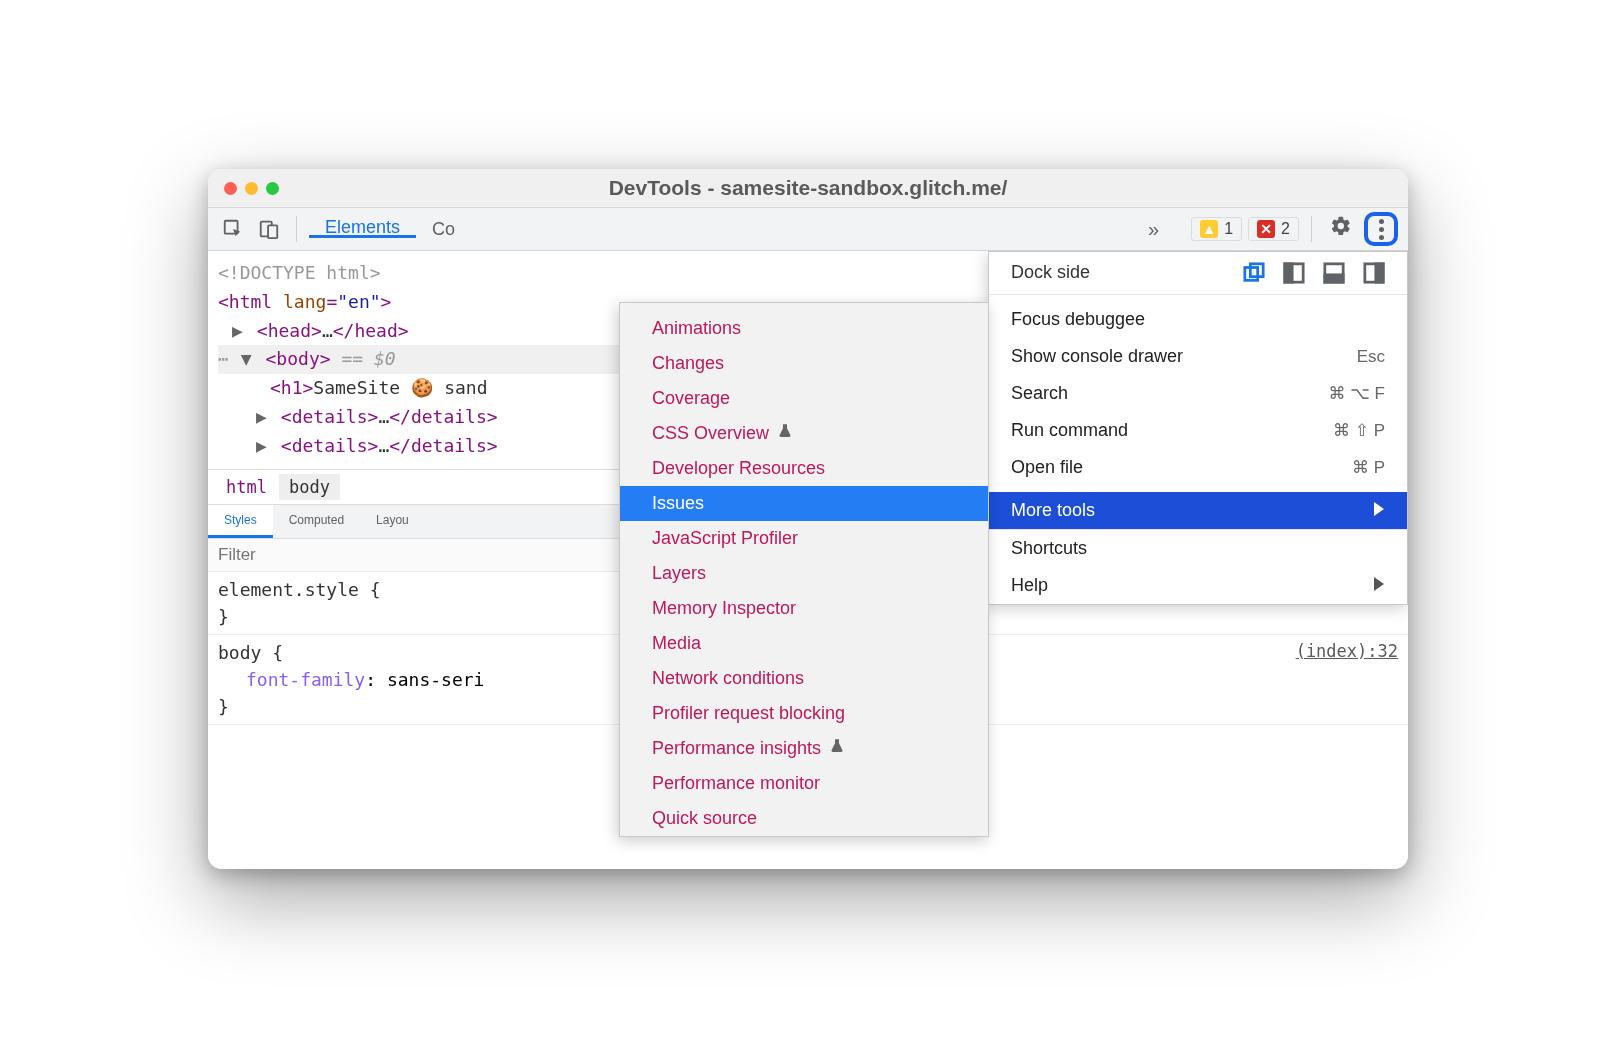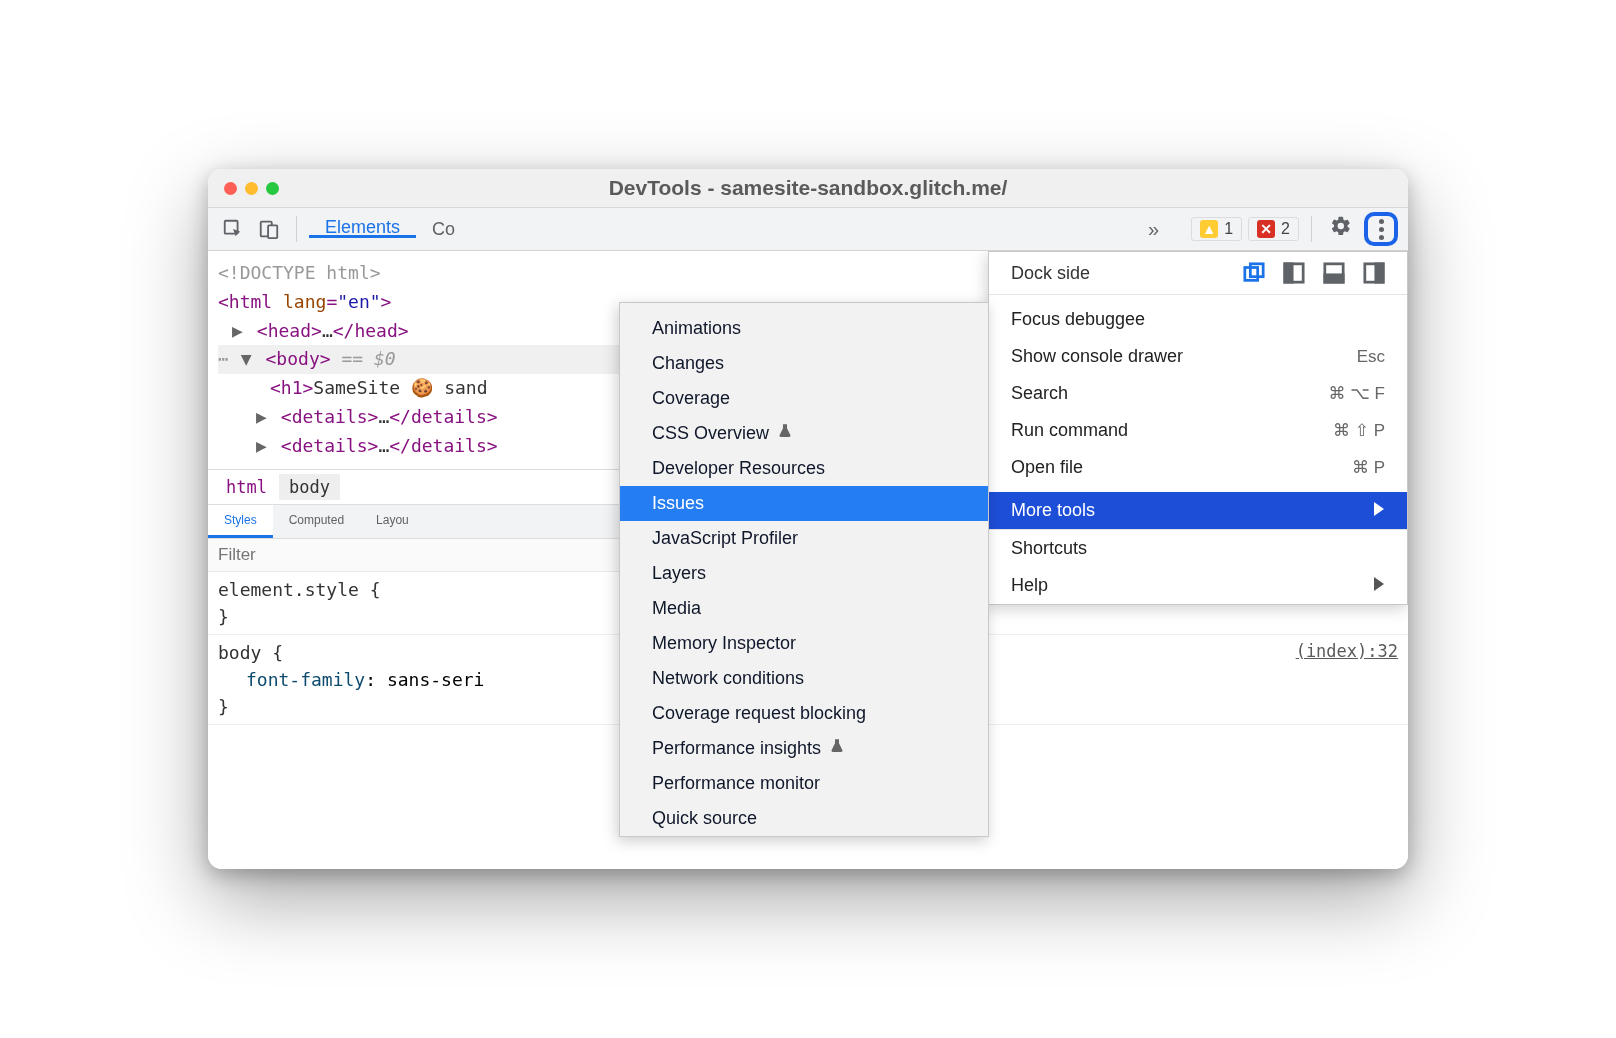--- a/index.html
+++ b/index.html
@@ -106,61 +106,61 @@
 .filter-row { padding: 6px 10px; background:#fafafa; border-bottom:1px solid #e8e8e8;}
 .filter-input { width: 200px; border:none; background:transparent; font-size:17px; color:#888; outline:none;}
 
 .styles-panel {
   font-family: Menlo, Consolas, monospace;
   font-size: 18px;
   line-height: 1.5;
 }
 .rule { border-bottom: 1px solid #eee; padding: 4px 10px; position:relative; }
 .rule .src { position:absolute; right:10px; top:4px; color:#5a5a5a; text-decoration:underline; font-size:17px;}
-.prop { color:#0c4a6e; }
+.prop { color:#8b5cf6; }
 .sel { color:#333; }
 
 .main-menu {
   position:absolute;
   top: 0;
   right: 0;
   width: 420px;
   background:#fff;
   border:1px solid #c8c8c8;
   box-shadow: -2px 4px 14px rgba(0,0,0,0.18);
   font-size: 18px;
   z-index: 50;
 }
 .menu-section { padding: 6px 0; }
 .menu-divider { height:1px; background:#e4e4e4; }
 .menu-item { padding: 8px 22px; display:flex; align-items:center; justify-content:space-between; cursor:pointer; color:#222; }
 .menu-item.highlight { background:#1d4ed8; color:#fff; }
 .shortcut { color:#666; font-size:17px; }
-.dock-row { display:flex; align-items:center; padding: 10px 22px; gap: 26px; }
+.dock-row { display:flex; align-items:flex-start; padding: 10px 22px; gap: 26px; }
 .dock-label { font-size:18px; color:#333; }
 .dock-icons { display:flex; gap: 18px; margin-left:auto;}
 .dock-ico { width:22px; height:22px; cursor:pointer; }
 .dock-ico svg { width:22px; height:22px; }
 .sub-arrow svg { width:12px; height:14px; }
 
 .sub-menu {
   position:absolute;
   top: 50px;
   left: -370px;
   width: 370px;
   background:#f2f2f2;
   border:1px solid #c8c8c8;
   box-shadow: -2px 4px 14px rgba(0,0,0,0.2);
   font-size: 18px;
   z-index: 60;
   padding: 8px 0 0 0;
   max-height: 610px;
   overflow:hidden;
 }
-.sub-item { padding: 7px 32px; cursor:pointer; color:#0f172a; display:flex; align-items:center; gap:8px;}
+.sub-item { padding: 7px 32px; cursor:pointer; color:#be185d; display:flex; align-items:center; gap:8px;}
 .sub-item.highlight { background:#247df2; color:#fff; }
 .flask { color:#666; }
 </style>
 </head>
 <body>
 
 <div class="window">
 
   <div class="titlebar">
     <div class="traffic-lights">
@@ -355,30 +355,30 @@
           <div class="sub-item highlight">
             <span>Issues</span>
           </div>
           <div class="sub-item">
             <span>JavaScript Profiler</span>
           </div>
           <div class="sub-item">
             <span>Layers</span>
           </div>
           <div class="sub-item">
+            <span>Memory Inspector</span>
+          </div>
+          <div class="sub-item">
             <span>Media</span>
           </div>
           <div class="sub-item">
-            <span>Memory Inspector</span>
-          </div>
-          <div class="sub-item">
             <span>Network conditions</span>
           </div>
           <div class="sub-item">
-            <span>Coverage request blocking</span>
+            <span>Profiler request blocking</span>
           </div>
           <div class="sub-item">
             <span>Performance insights</span>
             <span class="flask"><svg width="16" height="16" viewBox="0 0 24 24" fill="currentColor">
                 <path d="M9 2v6l-5 10c-.8 1.6.4 3 2 3h12c1.6 0 2.8-1.4 2-3l-5-10V2H9z"></path>
               </svg></span>
           </div>
           <div class="sub-item">
             <span>Performance monitor</span>
           </div>

